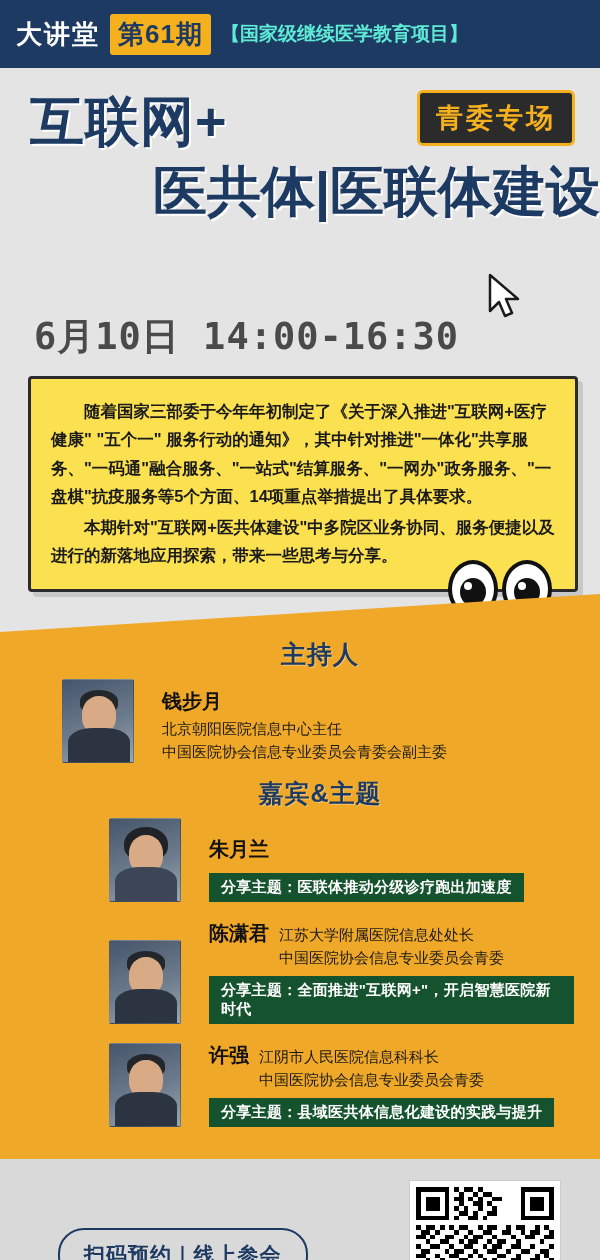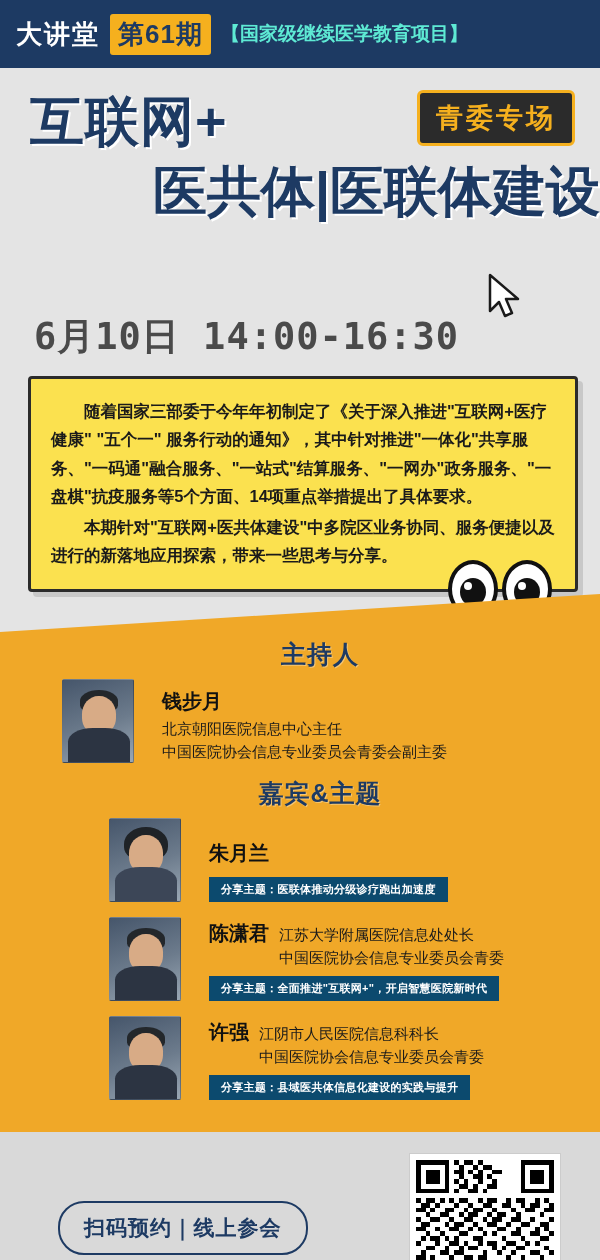--- a/index.html
+++ b/index.html
@@ -125,22 +125,22 @@
   .avatar.female .body { background: #3c4657; }
   .p-info { padding-top: 4px; }
   .p-name {
     font-size: 20px; font-weight: bold; color: #111; margin-bottom: 3px;
   }
   .p-roles { font-size: 15px; color: #1a1a1a; line-height: 1.5; }
   .p-row { display: flex; align-items: baseline; gap: 10px; }
   .p-row .p-name { white-space: nowrap; }
 
   .topic-bar {
-    margin-top: 7px; background: #0c4a6e; color: #ffffff;
-    font-size: 11px; font-weight: bold; padding: 5px 12px; display: inline-block;
+    margin-top: 7px; background: #14532d; color: #ffffff;
+    font-size: 15px; font-weight: bold; padding: 5px 12px; display: inline-block;
     letter-spacing: .3px;
   }
   .topic-bar .lbl { color: #ffffff; }
   .guest-block { margin-bottom: 14px; padding-left: 47px; }
 
   
   .footer { background: #d9d9d9; height: 192px; position: relative; display: flex; align-items: center; }
   .cta {
     margin-left: 58px; border: 2px solid #1d3a63; border-radius: 26px;
     padding: 11px 24px; font-size: 21px; font-weight: bold; color: #1d3a63;

